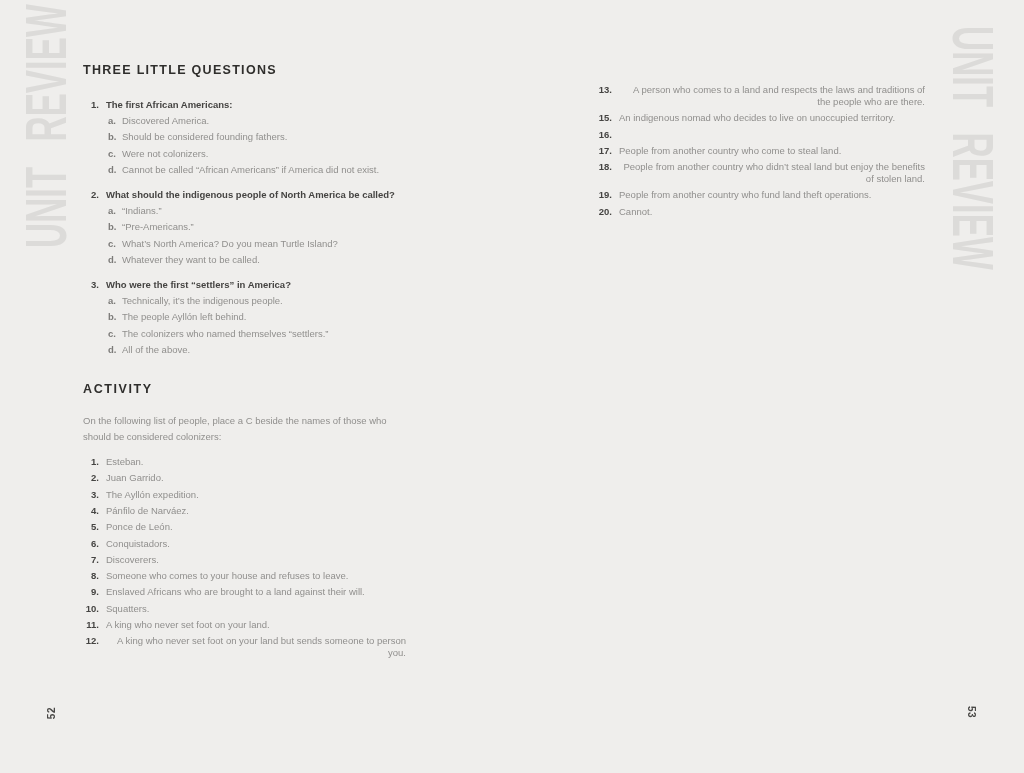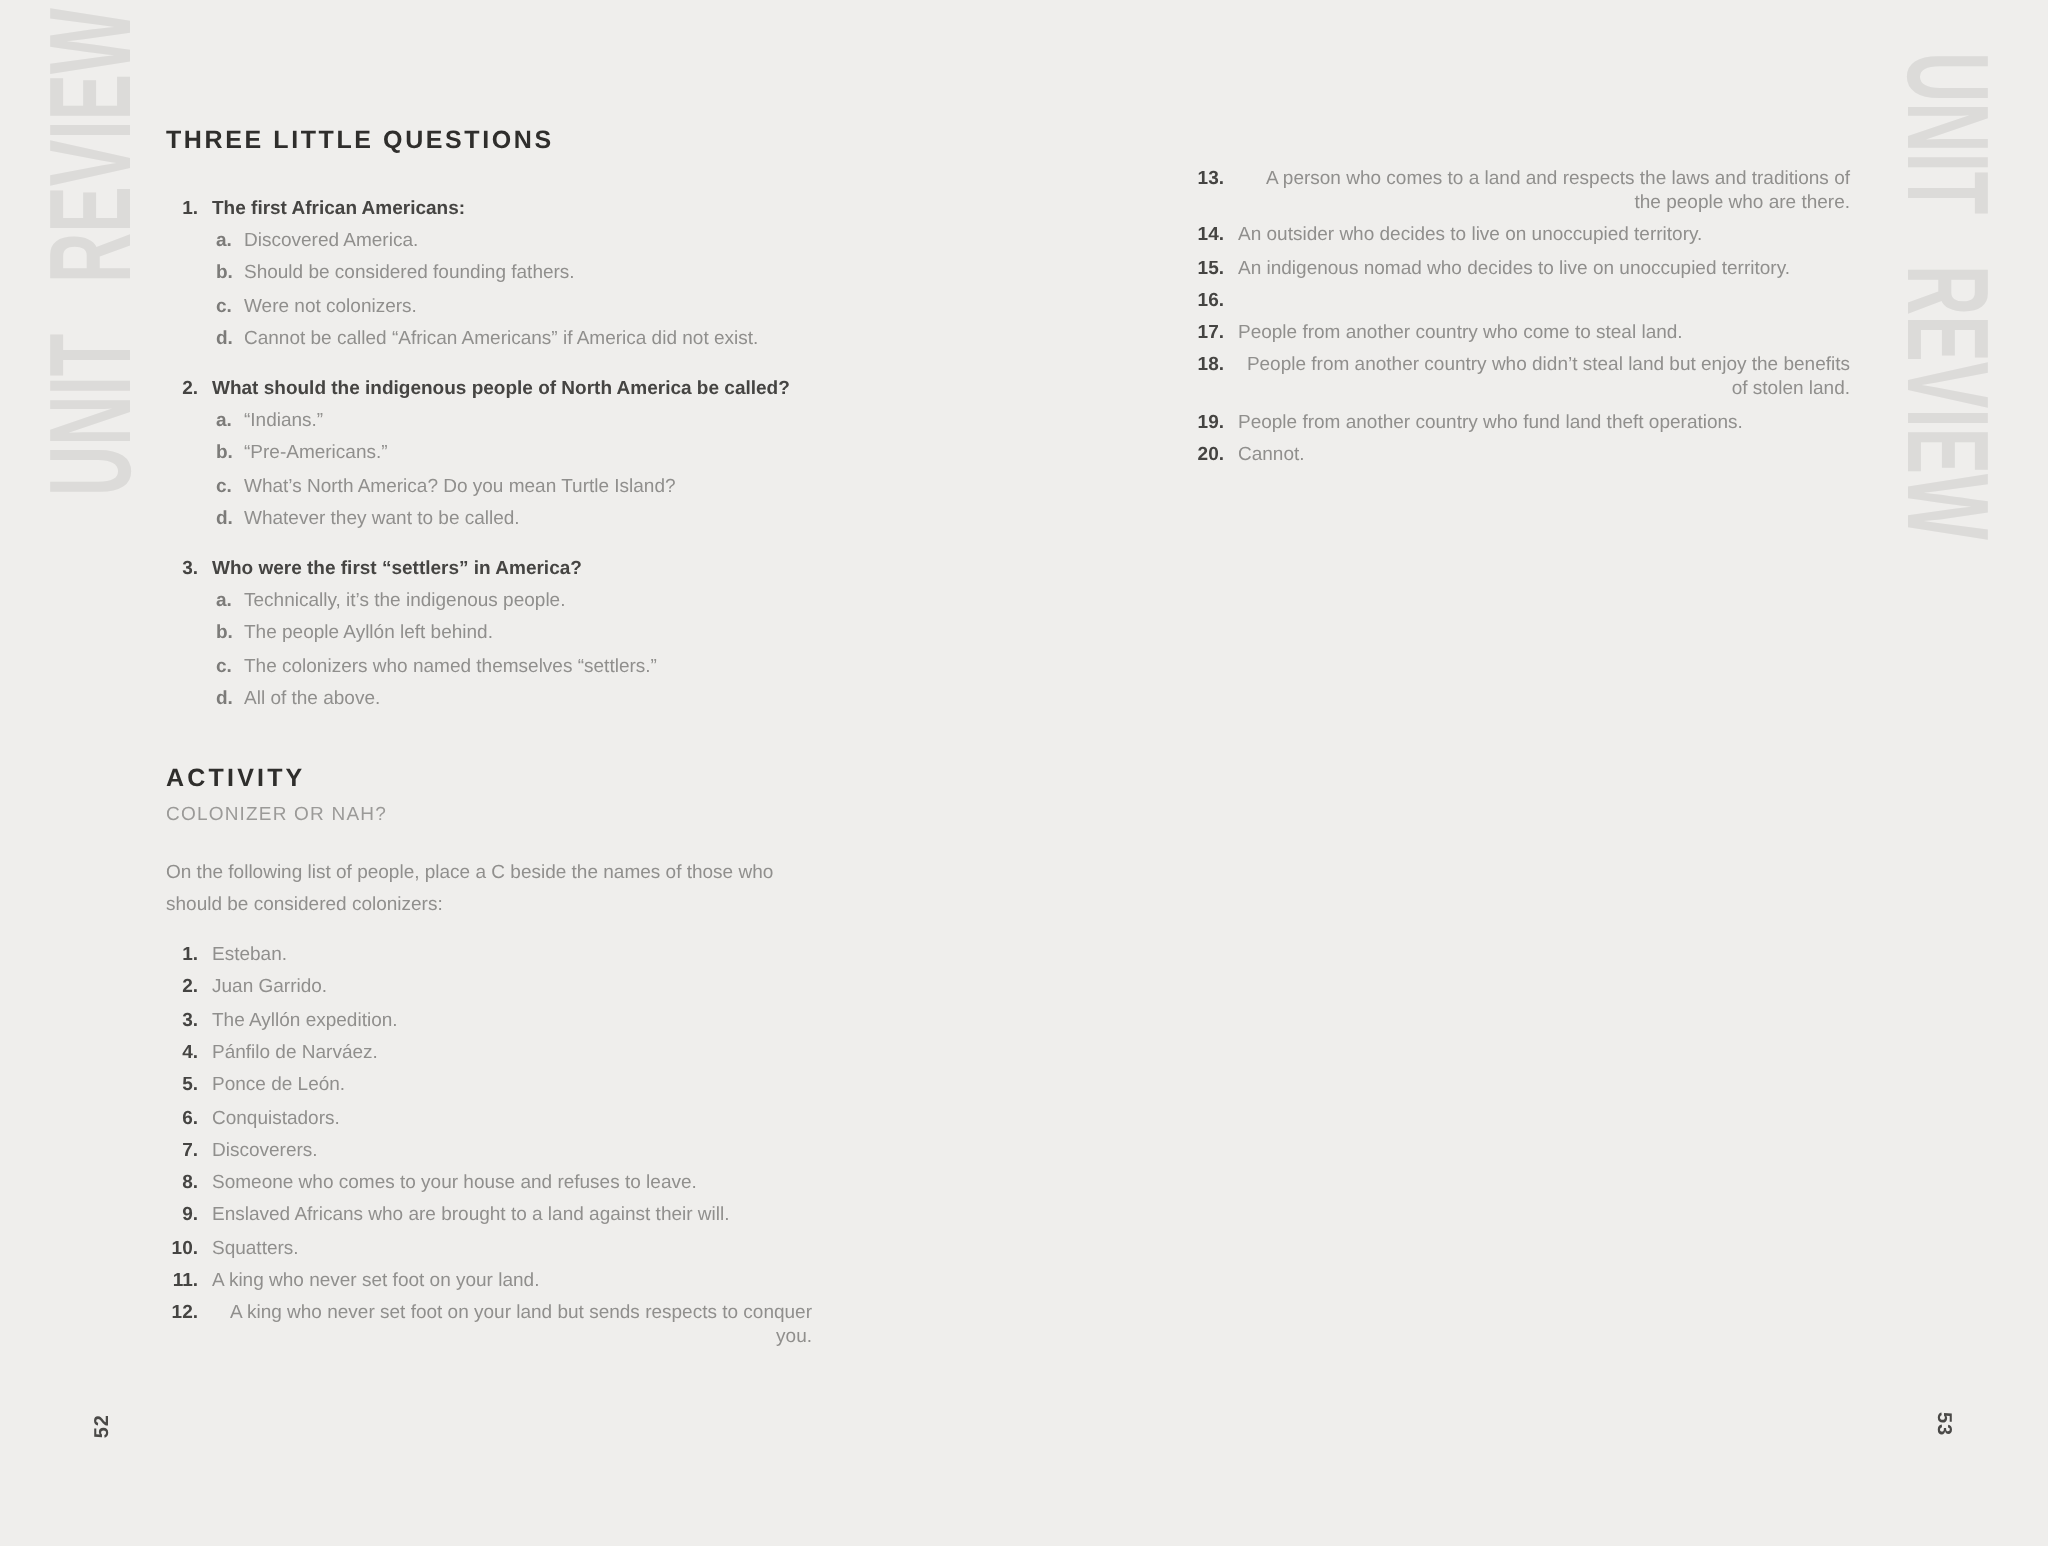--- a/index.html
+++ b/index.html
@@ -151,21 +151,20 @@
 
             <div class="opt-row">
               <span class="opt-letter">d.</span>
               <span class="opt-text">All of the above.</span>
             </div>
           </div>
       </div>
     </div>
 
   <h2>ACTIVITY</h2>
-  <div class="subtitle">COLONIZER OR NAH?</div>
   <p class="instructions">On the following list of people, place a C beside the names of those who should be considered colonizers:</p>
 
   <div class="num-list">
 
       <div class="item">
         <span class="num">1.</span>
         <span class="item-text">Esteban.</span>
       </div>
 
       <div class="item">
@@ -213,37 +212,33 @@
         <span class="item-text">Squatters.</span>
       </div>
 
       <div class="item">
         <span class="num">11.</span>
         <span class="item-text">A king who never set foot on your land.</span>
       </div>
 
       <div class="item">
         <span class="num">12.</span>
-        <span class="item-text">A king who never set foot on your land but sends respects to conquer you.</span>
+        <span class="item-text">A king who never set foot on your land but sends someone to person you.</span>
       </div>
     </div>
 </div>
 
 <div class="col right-col">
   <div class="num-list">
 
       <div class="item">
         <span class="num">13.</span>
         <span class="item-text">A person who comes to a land and respects the laws and traditions of the people who are there.</span>
       </div>
 
-      <div class="item">
-        <span class="num">14.</span>
-        <span class="item-text">An outsider who decides to live on unoccupied territory.</span>
-      </div>
 
       <div class="item">
         <span class="num">15.</span>
         <span class="item-text">An indigenous nomad who decides to live on unoccupied territory.</span>
       </div>
 
       <div class="item">
         <span class="num">16.</span>
       </div>
 

